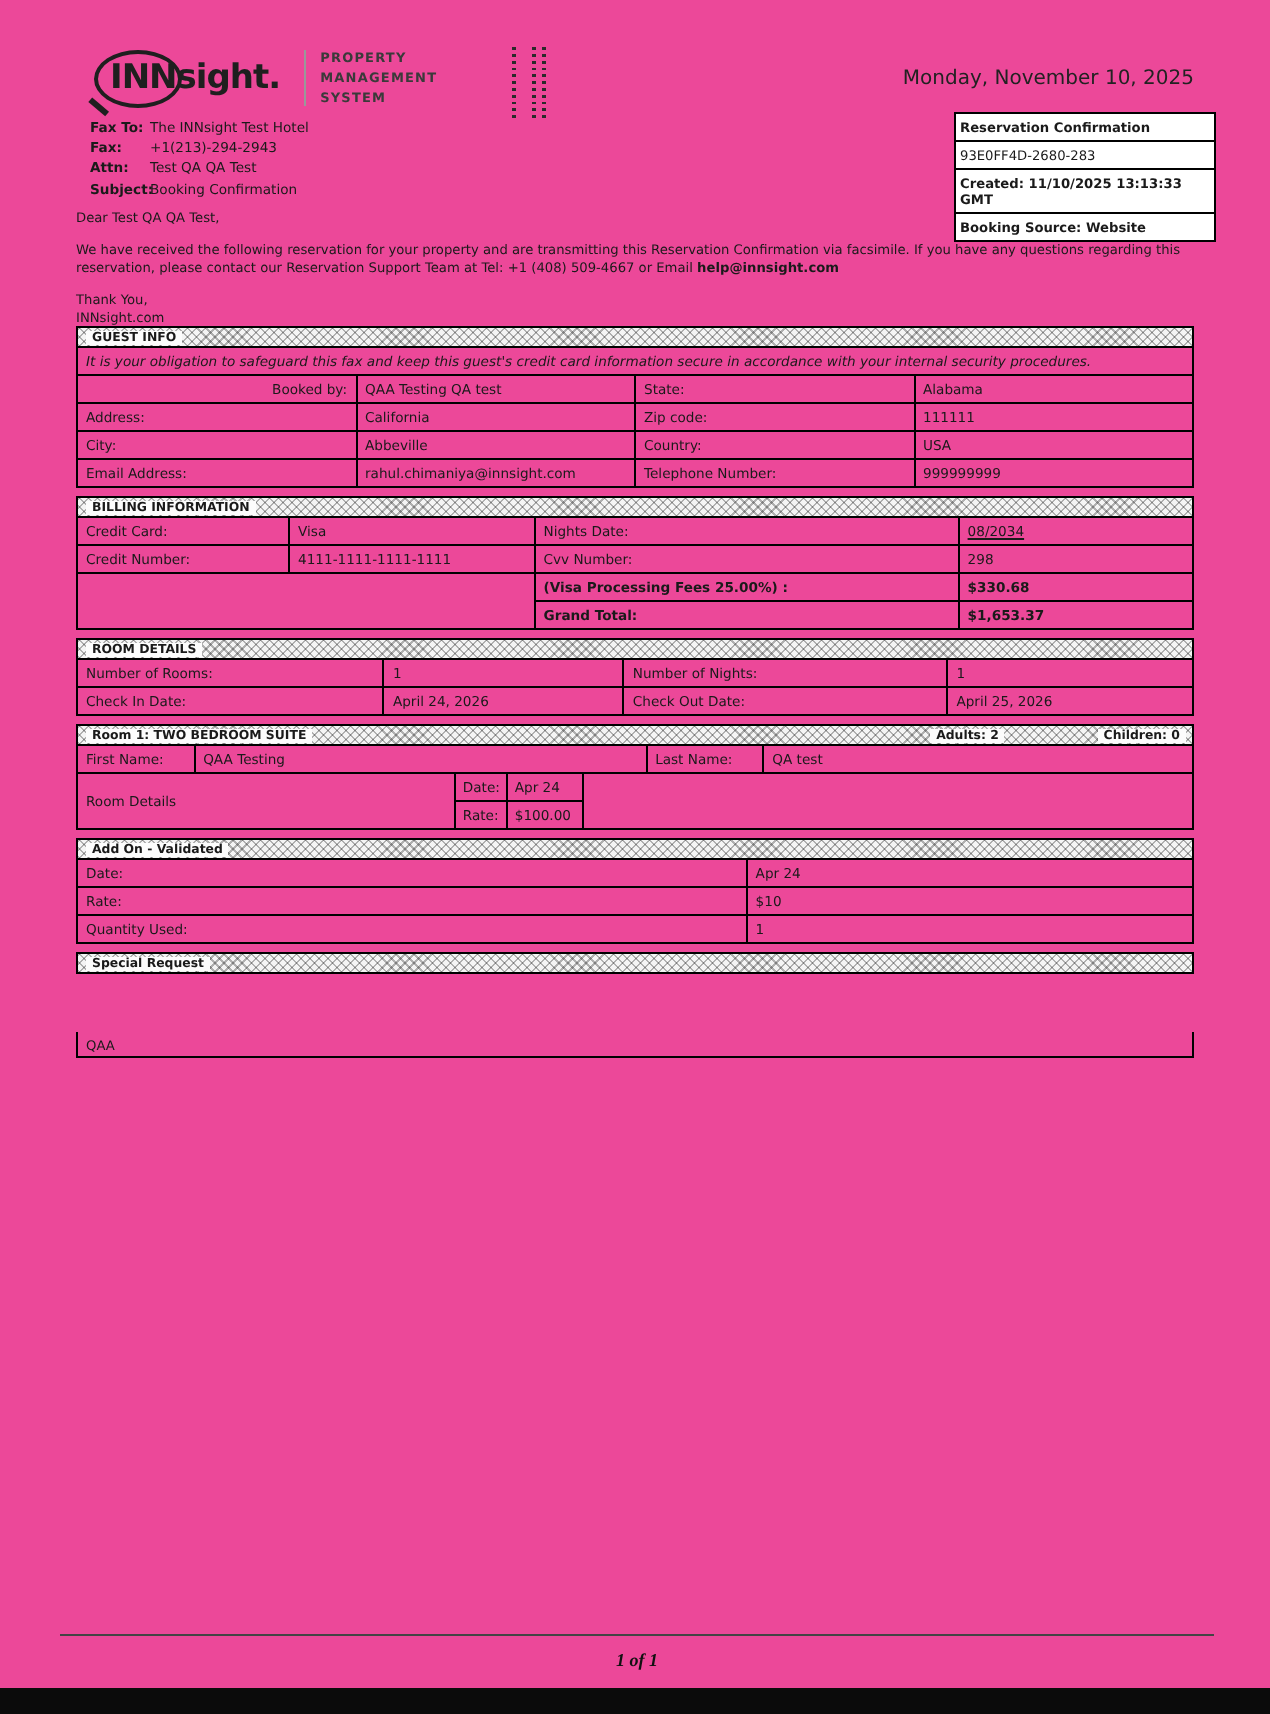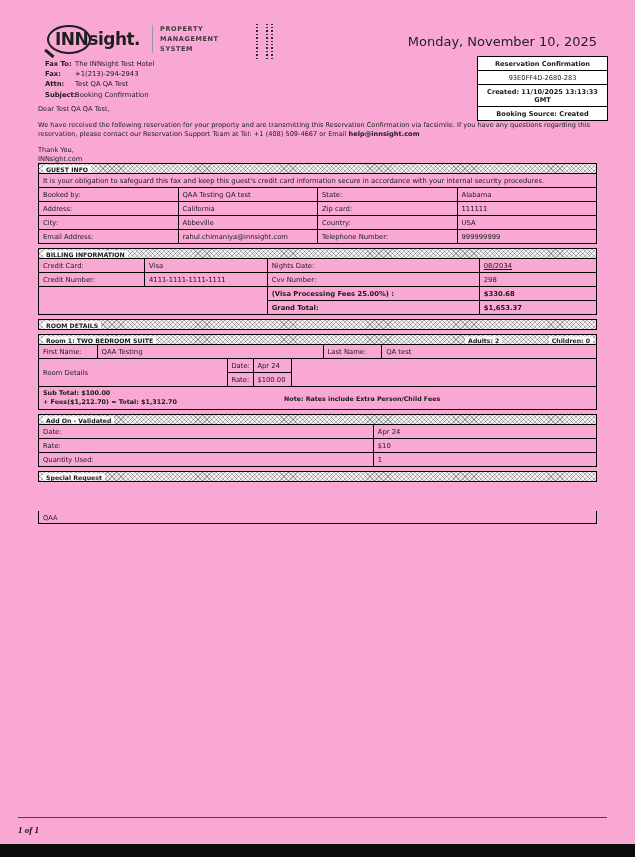--- a/index.html
+++ b/index.html
@@ -1,33 +1,33 @@
 <!DOCTYPE html>
 <html><head>
 <meta charset="utf-8">
 <style>
   * { margin:0; padding:0; box-sizing:border-box; }
   html,body { background:#ffffff; }
   body { width:635px; height:857px; position:relative; font-family:"DejaVu Sans", "Liberation Sans", sans-serif; color:#1a1a1a; }
-  .page { position:absolute; inset:0; background:#f9a8d4; overflow:hidden; }
+  .page { position:absolute; inset:0; background:#ec4899; overflow:hidden; }
 
   
   .hdr { position:relative; height:165px; }
   .logo { position:absolute; left:45px; top:24px; display:flex; align-items:center; }
   .logo-mark { position:relative; padding:4px 6px 4px 10px; }
   .logo-brand { font-size:17px; font-weight:bold; letter-spacing:-0.5px; color:#1f1f1f; }
   .logo-lens { position:absolute; left:2px; top:0px; width:44px; height:29px; border:2px solid #1f1f1f; border-radius:50%; }
   .logo-handle { position:absolute; left:-1px; top:27px; width:11px; height:2.5px; background:#1f1f1f; transform:rotate(40deg); }
   .logo-div { width:1px; height:28px; background:#999; margin:0 7px 0 6px; }
   .logo-tag { font-size:6.5px; font-weight:bold; color:#3a3a3a; letter-spacing:0.6px; line-height:1.55; }
   .stamp { position:absolute; top:22px; width:2px; height:37px;
            background:repeating-linear-gradient(0deg,#2a2a2a 0 1.4px, transparent 1.4px 3.4px); }
-  .hdr-date { position:absolute; right:38px; top:34px; font-size:13px; color:#222; }
+  .hdr-date { position:absolute; right:38px; top:34px; font-size:10px; color:#222; }
   .conf-box { position:absolute; right:27px; top:56px; width:131px; border:1px solid #000; background:#fff; }
-  .conf-box .cb-row { border-bottom:1px solid #000; text-align:center; padding:2.5px 2px; font-size:6.6px; }
+  .conf-box .cb-row { border-bottom:1px solid #000; padding:2.5px 2px; font-size:6.6px; }
   .conf-box .cb-row:last-child { border-bottom:none; }
   .cb-bold { font-weight:bold; }
   .faxblk { position:absolute; left:45px; top:60px; font-size:6.8px; }
   .faxrow { display:flex; margin-bottom:2.2px; }
   .faxrow .fl { font-weight:bold; width:30px; }
   .intro { position:absolute; left:38px; top:105px; width:559px; font-size:6.6px; line-height:1.35; }
   .intro p { margin-bottom:7px; }
   .b { font-weight:bold; }
 
   
@@ -39,21 +39,21 @@
       repeating-linear-gradient(45deg, rgba(0,0,0,0.28) 0 0.8px, transparent 0.8px 3.2px),
       repeating-linear-gradient(135deg, rgba(0,0,0,0.28) 0 0.8px, transparent 0.8px 3.2px); }
   .sec-hd .lbl { position:absolute; left:4px; top:50%; transform:translateY(-50%);
     background:#fcfcfc; padding:0 3px; font-size:6.2px; font-weight:bold; white-space:nowrap; }
   .sec-hd .lbl-mid { left:76.5%; }
   .sec-hd .lbl-right { left:auto; right:3px; }
   table.grid { width:100%; border-collapse:collapse; table-layout:fixed; }
   table.grid td { border:1px solid #000; border-top:none; font-size:6.8px; padding:2.5px 4px; height:12px; vertical-align:middle; overflow:hidden; white-space:nowrap; }
   .full-note td { font-size:6.4px; }
 
-  .gi-c1 { width:27.5%; } .gi-c2 { width:18.5%; } .gi-c3 { width:28%; } .gi-c4 { width:26%; }
+  .gi-c1 { width:27.5%;text-align:right; } .gi-c2 { width:18.5%; } .gi-c3 { width:28%; } .gi-c4 { width:26%; }
   .bl-c1 { width:19%;margin-top:47px; } .bl-c2 { width:22%; } .bl-c3 { width:38%; } .bl-c4 { width:21%;text-decoration:underline; }
   .rd-c1 { width:27.5%; } .rd-c2 { width:21.5%; } .rd-c3 { width:29%; } .rd-c4 { width:22%; }
   .r1-c1 { width:10.5%; } .r1-c2 { width:40.5%; } .r1-c3 { width:10.5%;margin-top:22px; } .r1-c4 { width:38.5%; }
   .ao-c1 { width:60%; } .ao-c2 { width:40%; }
 
   
   .rm-det { display:flex; border:1px solid #000; border-top:none; align-items:stretch; font-size:6.8px; }
   .rm-det .rm-lbl { width:34%; border-right:1px solid #000; display:flex; align-items:center; padding-left:4px; }
   .rm-mini { width:64px; border-right:1px solid #000; display:flex; flex-direction:column; }
   .rm-mini .mrow { display:flex; flex:1; align-items:center; }
@@ -68,21 +68,21 @@
 
   .sr-box { border:1px solid #000; border-top:none; font-size:6.6px; padding:2.5px 4px; height:13px;margin-top:29px; }
 
   .banner { margin-top:4px; border:1px solid #000; text-align:center; font-size:6.8px; font-weight:bold; padding:4px 0;
     background-color:#f4f4f4;
     background-image:
       repeating-linear-gradient(45deg, rgba(0,0,0,0.28) 0 0.8px, transparent 0.8px 3.2px),
       repeating-linear-gradient(135deg, rgba(0,0,0,0.28) 0 0.8px, transparent 0.8px 3.2px); }
   .banner span { background:#fcfcfc; padding:0 3px; }
 
-  .footer { position:absolute; left:18px; right:28px; top:817px; border-top:1.2px solid #444; }
+  .footer { position:absolute; left:30px; right:28px; top:817px; border-top:1.2px solid #444; text-align:center; }
   .footer .pg { display:inline-block; margin-top:2px; font-family:"Liberation Serif", serif; font-style:italic; font-weight:bold; font-size:9px; color:#111; }
   .bottom-bar { position:absolute; left:0; right:0; bottom:0; height:13px; background:#0b0b0b; }
 </style>
 </head>
 <body>
 
 <div class="page">
 
   <div class="hdr">
 
@@ -103,21 +103,21 @@
     <span class="stamp" style="left:256px;"></span>
     <span class="stamp" style="left:266px;"></span>
     <span class="stamp" style="left:271px;"></span>
 
     <div class="hdr-date">Monday, November 10, 2025</div>
 
     <div class="conf-box">
       <div class="cb-row cb-bold">Reservation Confirmation</div>
       <div class="cb-row">93E0FF4D-2680-283</div>
       <div class="cb-row cb-bold">Created: 11/10/2025 13:13:33 GMT</div>
-      <div class="cb-row cb-bold">Booking Source: Created</div>
+      <div class="cb-row cb-bold">Booking Source: Website</div>
     </div>
 
     <div class="faxblk">
       <div class="faxrow">
         <span class="fl">Fax To:</span>
         <span>The INNsight Test Hotel</span>
       </div>
       <div class="faxrow">
         <span class="fl">Fax:</span>
         <span>+1(213)-294-2943</span>
@@ -144,32 +144,32 @@
 
   <div class="content">
 
     <div class="sec" style="margin-top:0;">
       <div class="sec-hd">
         <span class="lbl">GUEST INFO</span>
       </div>
       <table class="grid">
         <tbody>
             <tr class="full-note">
-          <td colspan="4" style="white-space:normal;">It is your obligation to safeguard this fax and keep this guest's credit card information secure in accordance with your internal security procedures.</td>
+          <td colspan="4" style="white-space:normal;font-style:italic;">It is your obligation to safeguard this fax and keep this guest's credit card information secure in accordance with your internal security procedures.</td>
         </tr>
         <tr>
           <td class="gi-c1">Booked by:</td>
           <td class="gi-c2">QAA Testing QA test</td>
           <td class="gi-c3">State:</td>
           <td class="gi-c4">Alabama</td>
         </tr>
         <tr>
           <td>Address:</td>
           <td>California</td>
-          <td>Zip card:</td>
+          <td>Zip code:</td>
           <td>111111</td>
         </tr>
         <tr>
           <td>City:</td>
           <td>Abbeville</td>
           <td>Country:</td>
           <td>USA</td>
         </tr>
         <tr>
           <td>Email Address:</td>
@@ -209,20 +209,36 @@
           <td class="b">$1,653.37</td>
         </tr>
       </tbody>
         </table>
     </div>
 
     <div class="sec">
       <div class="sec-hd">
         <span class="lbl">ROOM DETAILS</span>
       </div>
+      <table class="grid">
+        <tbody>
+            <tr>
+          <td class="rd-c1">Number of Rooms:</td>
+          <td class="rd-c2">1</td>
+          <td class="rd-c3">Number of Nights:</td>
+          <td class="rd-c4">1</td>
+        </tr>
+        <tr>
+          <td>Check In Date:</td>
+          <td>April 24, 2026</td>
+          <td>Check Out Date:</td>
+          <td>April 25, 2026</td>
+        </tr>
+      </tbody>
+        </table>
     </div>
 
     <div class="sec">
       <div class="sec-hd">
         <span class="lbl">Room 1: TWO BEDROOM SUITE</span>
         <span class="lbl lbl-mid">Adults: 2</span>
         <span class="lbl lbl-right">Children: 0</span>
       </div>
       <table class="grid">
         <tbody>
@@ -241,27 +257,20 @@
             <span class="ml">Date:</span>
             <span class="mv">Apr 24</span>
           </div>
           <div class="mrow">
             <span class="ml">Rate:</span>
             <span class="mv">$100.00</span>
           </div>
         </div>
         <div class="rm-fill"></div>
       </div>
-      <div class="rm-tot">
-        <div class="lines">
-          <div>Sub Total: $100.00</div>
-          <div>+ Fees($1,212.70) = Total: $1,312.70</div>
-        </div>
-        <span class="note">Note: Rates include Extra Person/Child Fees</span>
-      </div>
     </div>
 
     <div class="sec">
       <div class="sec-hd">
         <span class="lbl">Add On - Validated</span>
       </div>
       <table class="grid">
         <tbody>
             <tr>
           <td class="ao-c1">Date:</td>

